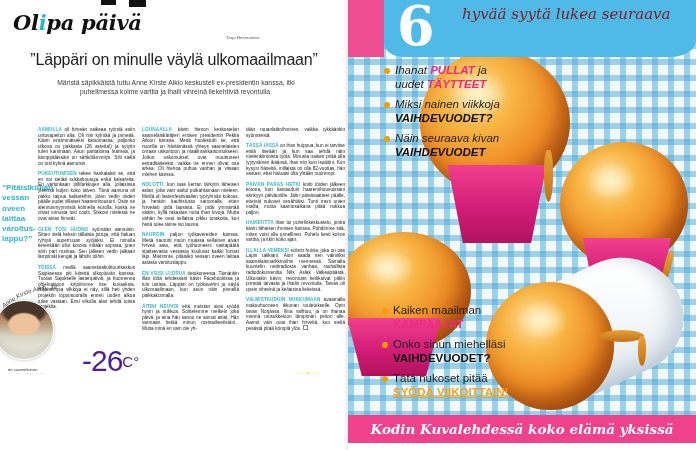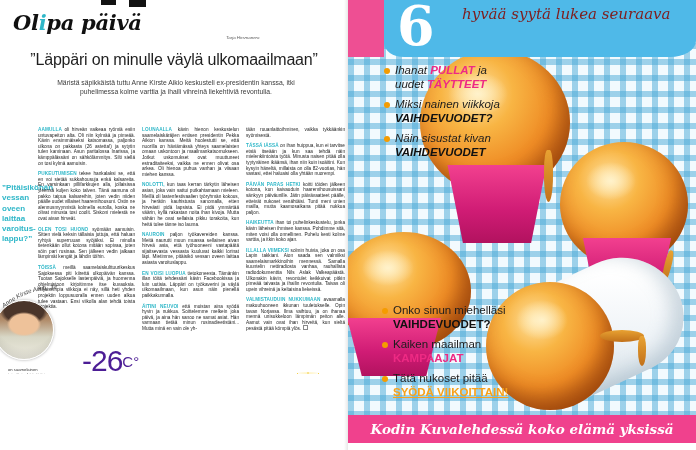--- a/index.html
+++ b/index.html
@@ -236,33 +236,33 @@
     <div class="brow">
         <span class="bdot"></span>
         <span><span>Ihanat </span><span class="seg-pink">PULLAT</span><span> ja uudet </span><span class="seg-pink">TÄYTTEET</span></span>
       </div>
     <div class="brow">
         <span class="bdot"></span>
         <span><span>Miksi nainen viikkoja </span><span class="seg-bold">VAIHDEVUODET?</span></span>
       </div>
     <div class="brow">
         <span class="bdot"></span>
-        <span><span>Näin sisustat kivan </span><span class="seg-bold">VAIHDEVUODET</span></span>
+        <span><span>Näin seuraava kivan </span><span class="seg-bold">VAIHDEVUODET</span></span>
       </div>
   </div>
 
 
   <div class="blist b-bot">
     <div class="brow">
         <span class="bdot"></span>
+        <span><span>Kaiken maailman </span><span class="seg-pink">KAMPAAJAT</span></span>
+      </div>
+    <div class="brow">
+        <span class="bdot"></span>
         <span><span>Onko sinun miehelläsi </span><span class="seg-bold">VAIHDEVUODET?</span></span>
-      </div>
-    <div class="brow">
-        <span class="bdot"></span>
-        <span><span>Kaiken maailman </span><span class="seg-pink">KAMPAAJAT</span></span>
       </div>
     <div class="brow">
         <span class="bdot"></span>
         <span><span>Tätä nukoset pitää </span><span class="seg-orange">SYÖDÄ VIIKOITTAIN!</span></span>
       </div>
   </div>
 
   <div class="abs pinkbar">Kodin Kuvalehdessä koko elämä yksissä kansissa!</div>
 </div>
 

